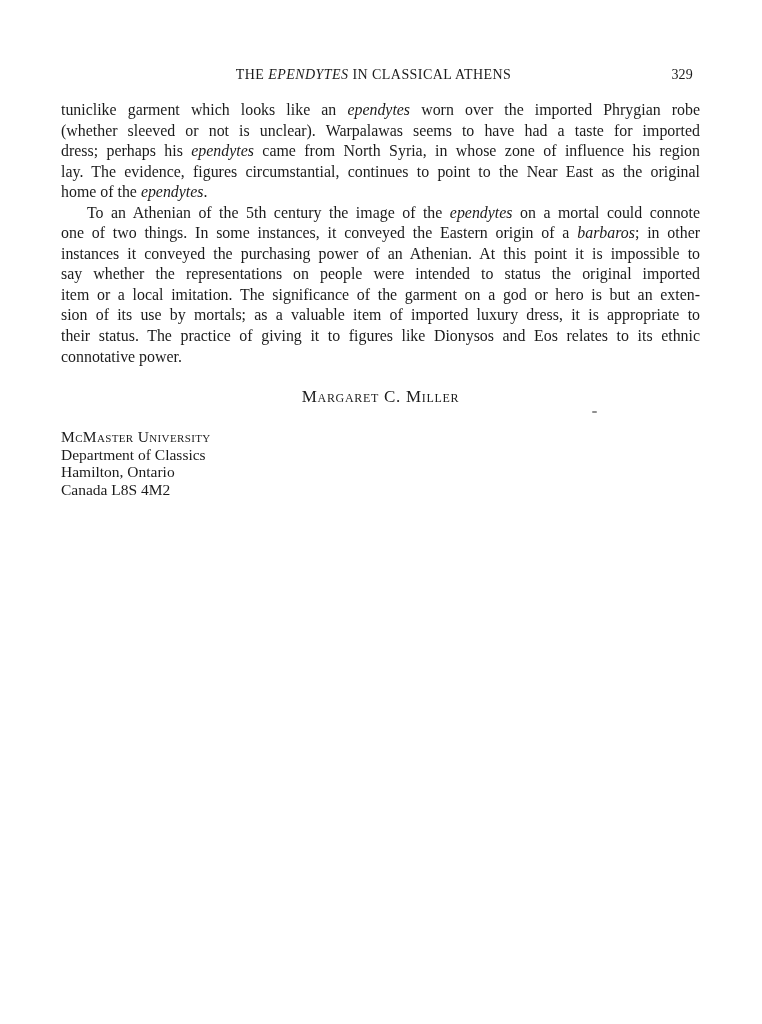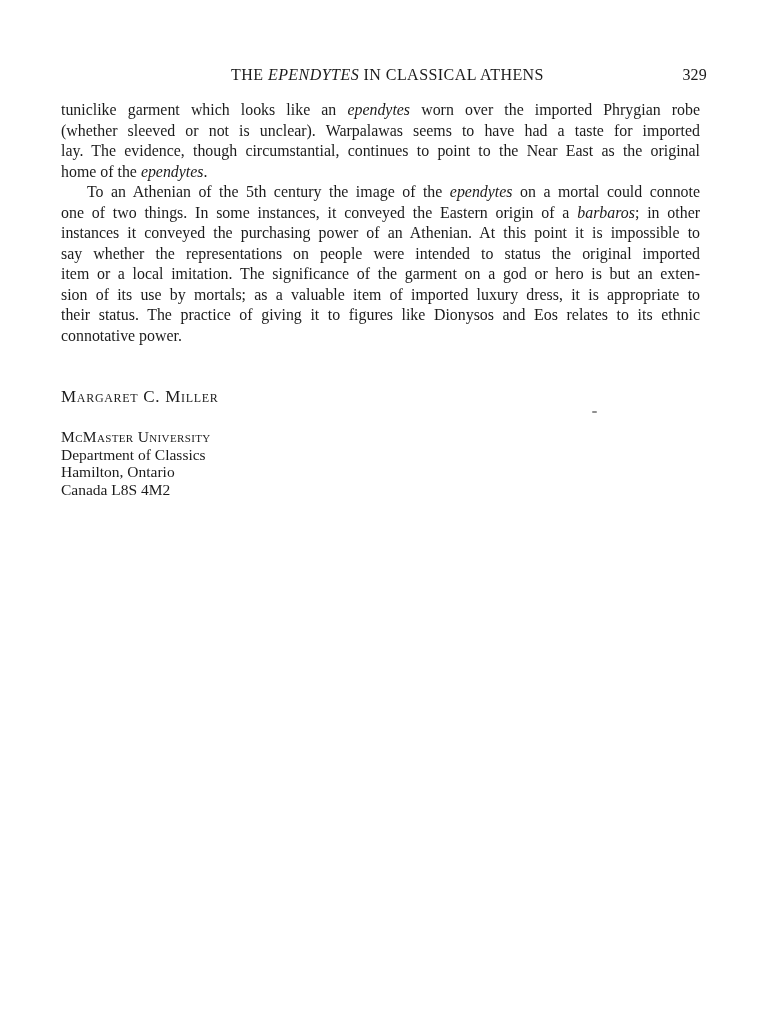--- a/index.html
+++ b/index.html
@@ -12,24 +12,24 @@
     width: 762px;
     height: 1024px;
     margin: 0 auto;
     background: #ffffff;
     color: #1b1b1b;
     overflow: hidden;
   }
   
   .runhead {
     position: absolute;
-    left: 68px;
+    left: 54px;
     top: 66px;
     width: 639px;
-    font-size: 16px;
+    font-size: 14px;
     line-height: 17px;
   }
   .runhead-title {
     text-align: center;
     letter-spacing: 0.45px;
   }
   .runhead-title em { font-style: italic; }
   .page-number {
     position: absolute;
     right: 0;
@@ -51,21 +51,21 @@
   }
   .article-body .line.lastline { text-align-last: left; font-family: Liberation Serif, serif; }
   .article-body .line.indent { text-indent: 26px; }
   .article-body em { font-style: italic; }
   
   .signature {
     position: absolute;
     left: 61px;
     top: 387px;
     width: 639px;
-    text-align: left;
+    text-align: center;
     font-variant: small-caps;
     font-size: 17px;
     letter-spacing: 0.7px;
   }
   .scan-artifact {
     position: absolute;
     left: 592px;
     top: 411px;
     width: 5px;
     height: 2px;
@@ -92,21 +92,22 @@
 <div class="page">
 
   <header class="runhead">
     <div class="runhead-title"><span>THE </span><em>EPENDYTES</em><span> IN CLASSICAL ATHENS</span></div>
     <div class="page-number">329</div>
   </header>
 
   <main class="article-body" id="article-body">
       <div class="line"><span>tuniclike garment which looks like an </span><em>ependytes</em><span> worn over the imported Phrygian robe</span></div>
       <div class="line"><span>(whether sleeved or not is unclear). Warpalawas seems to have had a taste for imported</span></div>
-      <div class="line"><span>lay. The evidence, though circumstantial, continues to point to the Near East as the original</span></div>
+      <div class="line"><span>dress; perhaps his </span><em>ependytes</em><span> came from North Syria, in whose zone of influence his region</span></div>
+      <div class="line"><span>lay. The evidence, figures circumstantial, continues to point to the Near East as the original</span></div>
       <div class="line lastline"><span>home of the </span><em>ependytes</em><span>.</span></div>
       <div class="line indent"><span>To an Athenian of the 5th century the image of the </span><em>ependytes</em><span> on a mortal could connote</span></div>
       <div class="line"><span>one of two things. In some instances, it conveyed the Eastern origin of a </span><em>barbaros</em><span>; in other</span></div>
       <div class="line"><span>instances it conveyed the purchasing power of an Athenian. At this point it is impossible to</span></div>
       <div class="line"><span>say whether the representations on people were intended to status the original imported</span></div>
       <div class="line"><span>item or a local imitation. The significance of the garment on a god or hero is but an exten-</span></div>
       <div class="line"><span>sion of its use by mortals; as a valuable item of imported luxury dress, it is appropriate to</span></div>
       <div class="line"><span>their status. The practice of giving it to figures like Dionysos and Eos relates to its ethnic</span></div>
       <div class="line lastline"><span>connotative power.</span></div>
     </main>

